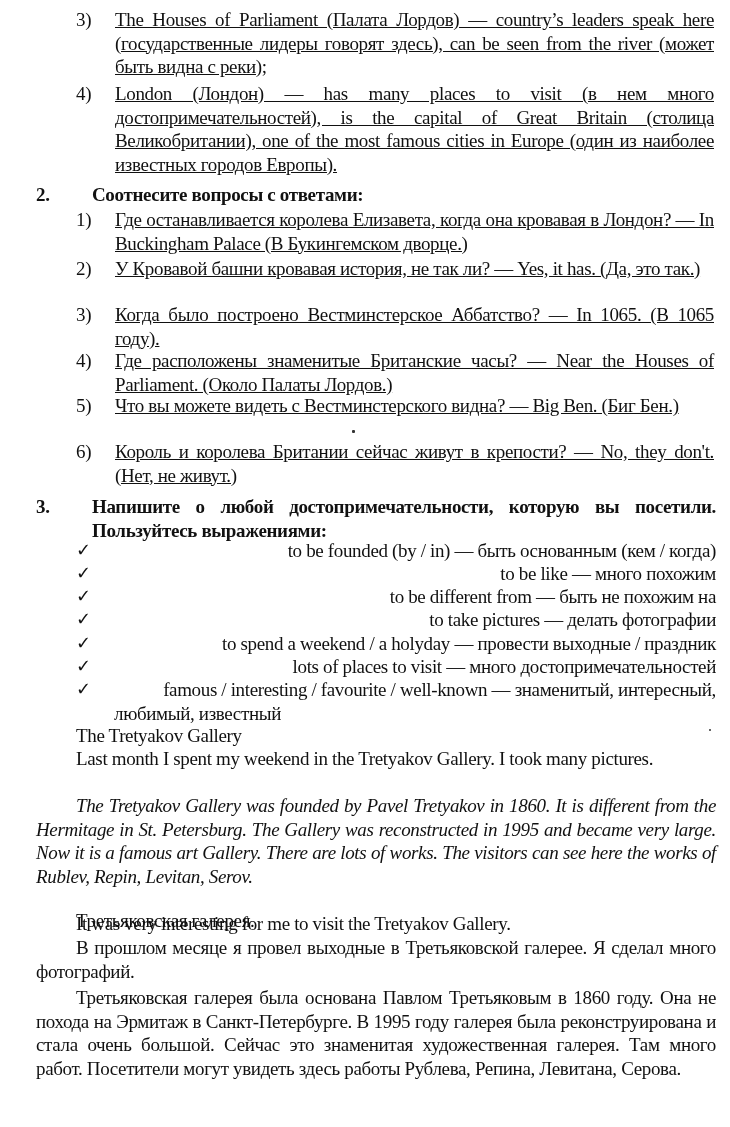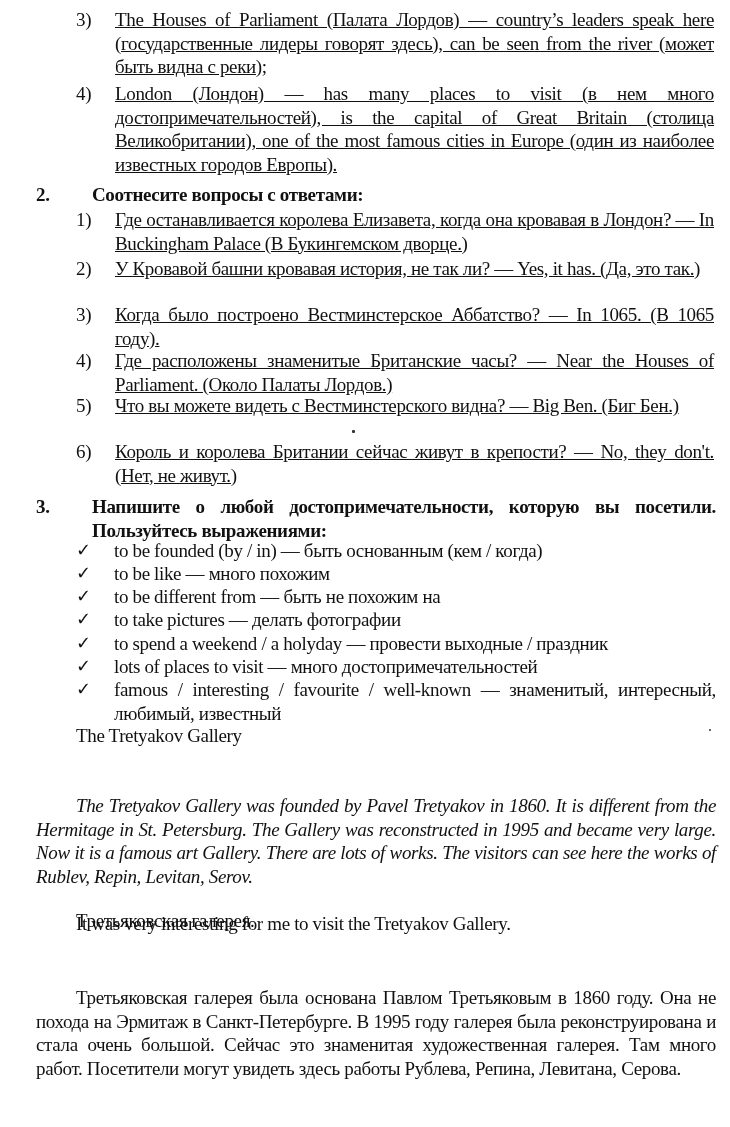--- a/index.html
+++ b/index.html
@@ -14,21 +14,21 @@
   .page { position: absolute; left: 0; top: 0; width: 730px; height: 1127px; }
   .just { text-align: justify; text-align-last: left; }
   .item { position: absolute; left: 76px; width: 638px; }
   .item .num { position: absolute; left: 0; top: 0; }
   .item .txt { margin-left: 39px; display: block; text-decoration: underline; }
   .task { position: absolute; left: 36px; width: 680px; font-weight: bold; }
   .task .num { position: absolute; left: 0; top: 0; }
   .task .txt { margin-left: 56px; display: block; }
   .check { position: absolute; left: 76px; width: 640px; }
   .check .mark { position: absolute; left: 0; top: 0; font-size: 18px; }
-  .check .txt { margin-left: 38px; display: block; }
+  .check .txt { margin-left: 38px; display: block; text-align: right; }
   .para { position: absolute; left: 36px; width: 680px; }
   .para .indent { display: inline-block; width: 40px; }
   .title-line { position: absolute; left: 76px; }
   .speck { position: absolute; width: 3px; height: 3px; background: #333; border-radius: 1px; }
 </style>
 </head>
 <body>
 
 <div class="page">
 
@@ -101,26 +101,32 @@
     <span class="txt">lots of places to visit — много достопримечательностей</span>
   </div>
   <div class="check" style="top:678px;">
     <span class="mark">✓</span>
     <span class="txt just">famous / interesting / favourite / well-known — знаменитый, интересный, любимый, известный</span>
   </div>
 
   <div class="title-line" style="top:724px;text-align:right;">The Tretyakov Gallery</div>
   <div class="speck" style="left:709px; top:729px; width:2px; height:2px;"></div>
 
+  <div class="para just" style="top:747px;">
+    <span class="indent"></span><span>Last month I spent my weekend in the Tretyakov Gallery. I took many pictures.</span>
+  </div>
   <div class="para just" style="top:794px;font-style:italic;">
     <span class="indent"></span><span>The Tretyakov Gallery was founded by Pavel Tretyakov in 1860. It is different from the Hermitage in St. Petersburg. The Gallery was reconstructed in 1995 and became very large. Now it is a famous art Gallery. There are lots of works. The visitors can see here the works of Rublev, Repin, Levitan, Serov.</span>
   </div>
   <div class="para just" style="top:886px;margin-top:26px;">
     <span class="indent"></span><span>It was very interesting for me to visit the Tretyakov Gallery.</span>
   </div>
 
   <div class="title-line" style="top:909px;">Третьяковская галерея.</div>
 
+  <div class="para just" style="top:936px;">
+    <span class="indent"></span><span>В прошлом месяце я провел выходные в Третьяковской галерее. Я сделал много фотографий.</span>
+  </div>
   <div class="para just" style="top:986px;">
     <span class="indent"></span><span>Третьяковская галерея была основана Павлом Третьяковым в 1860 году. Она не похода на Эрмитаж в Санкт-Петербурге. В 1995 году галерея была реконструирована и стала очень большой. Сейчас это знаменитая художественная галерея. Там много работ. Посетители могут увидеть здесь работы Рублева, Репина, Левитана, Серова.</span>
   </div>
 
 </div>
 
 </body></html>

